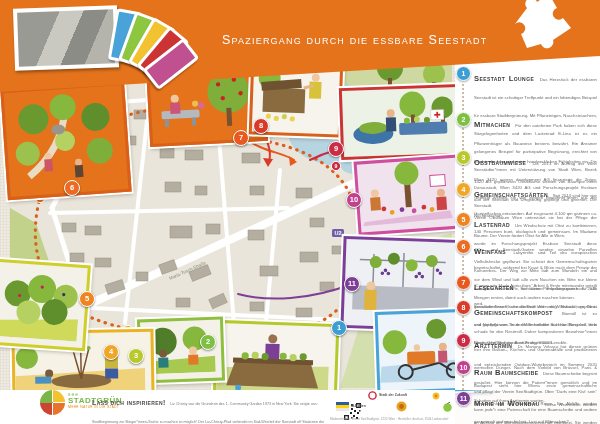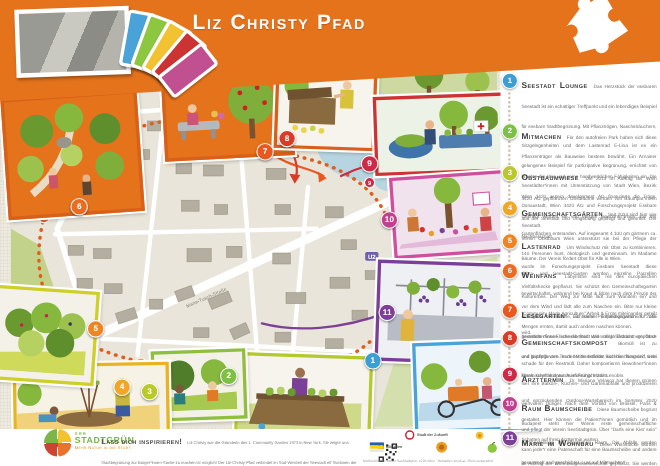--- a/index.html
+++ b/index.html
@@ -448,21 +448,21 @@
   </div>
   <div class="st" style="top:392px;">
     <span class="bdg2" style="background: rgb(126, 63, 151);">11</span>
     <span class="txt"><h3>Marie im Wohnbau</h3> <p>Diese Weinstöcke wurden im Auftrag der Wohnbaugenossenschaft gepflanzt. Sie werden von einem Gärtner und der Hausbesorgerin gepflegt und automatisch bewässert. Trauben ernten dürfen die Bewohner*innen und Weinfans aus der Nachbarschaft.</p></span>
   </div>
 
   <div id="header-band"></div>
   <svg id="puzzle" viewBox="0 0 78 60">
     <path d="M18,30 L30,14 a6,6 0 1 1 10,-6 L52,0 L60,14 a6,6 0 1 0 6,10 L74,34 L56,46 a6,6 0 1 1 -12,4 L30,54 L24,40 a6,6 0 1 0 -6,-10 Z" fill="#ffffff"></path>
   </svg>
-  <div id="title">Liz Christy Pfad</div>
+  <div id="subtitle">Spaziergang durch die essbare Seestadt</div>
   <div id="photo">
       <div id="photo-inner"></div>
     </div>
   <div class="frame" style="left:112px;top:10px;background:#4aa3d8;transform:rotate(10deg);"></div>
   <div class="frame" style="left:126px;top:14px;background:#8dc63f;transform:rotate(20deg);"></div>
   <div class="frame" style="left:139px;top:20px;background:#f2c230;transform:rotate(30deg);"></div>
   <div class="frame" style="left:150px;top:28px;background:#cc3333;transform:rotate(40deg);"></div>
   <div class="frame" style="left:158px;top:38px;background:#c0508f;transform:rotate(52deg);"></div>
 
   <div id="footer">

